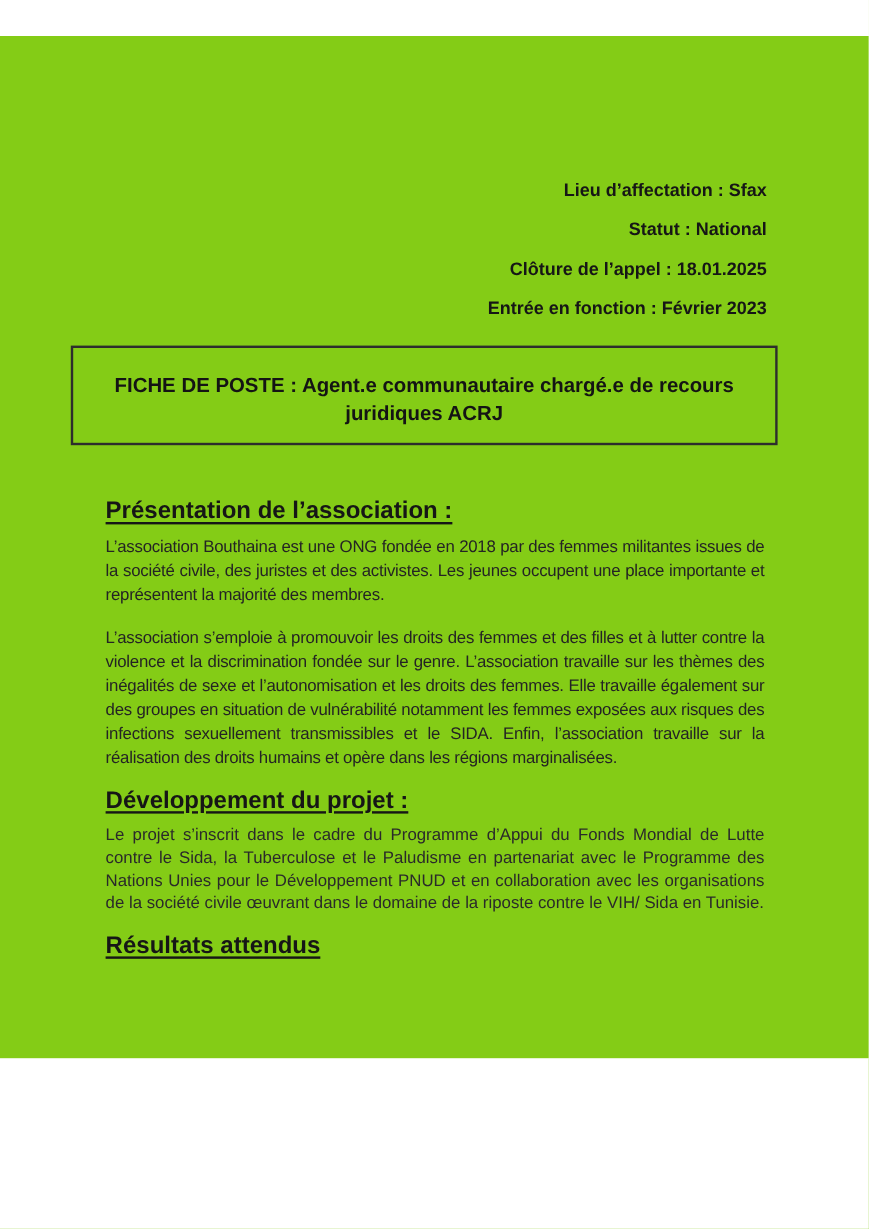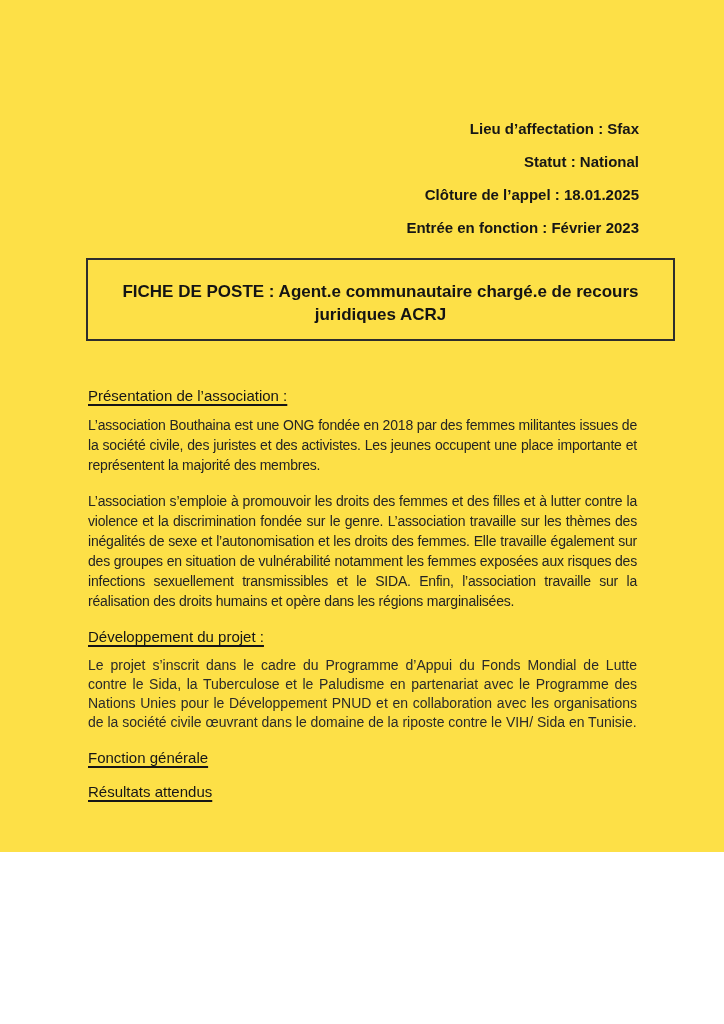--- a/index.html
+++ b/index.html
@@ -4,43 +4,44 @@
 <style>
   html, body {
     margin: 0;
     padding: 0;
     background: #ffffff;
   }
   .page {
     position: relative;
     width: 724px;
     height: 852px;
-    background: #fde047;
+    background: #84cc16;
     font-family: "Liberation Sans", sans-serif;
     color: #1f1f1f;
     overflow: hidden;
+    margin-top: 30px;
   }
   .header-block {
     position: absolute;
     top: 121px;
     right: 85px;
     text-align: right;
     font-weight: 700;
     font-size: 15px;
     color: #161616;
   }
   .header-line {
     line-height: 16px;
     margin-bottom: 17px;
     white-space: nowrap;
   }
   .title-box {
     position: absolute;
     box-sizing: border-box;
-    left: 86px;
+    left: 59px;
     top: 258px;
     width: 589px;
     height: 83px;
     border: 2px solid #2d2d2d;
     display: flex;
     align-items: center;
     justify-content: center;
     padding: 6px 24px 0 24px;
   }
   .title-text {
@@ -50,22 +51,22 @@
     line-height: 23px;
     color: #141414;
   }
   .content {
     position: absolute;
     left: 88px;
     top: 388px;
     width: 549px;
   }
   .section-heading {
-    font-size: 15px;
-    font-weight: 400;
+    font-size: 20px;
+    font-weight: 700;
     color: #161616;
     text-decoration: underline;
     text-underline-offset: 3px;
     text-decoration-thickness: 1.5px;
     line-height: 16px;
     margin: 0;
   }
   .section + .section .section-heading {
     margin-top: 18px;
   }
@@ -111,21 +112,20 @@
       <p class="para style-a">L’association Bouthaina est une ONG fondée en 2018 par des femmes militantes issues de la société civile, des juristes et des activistes. Les jeunes occupent une place importante et représentent la majorité des membres.</p>
       <p class="para style-a">L’association s’emploie à promouvoir les droits des femmes et des filles et à lutter contre la violence et la discrimination fondée sur le genre. L’association travaille sur les thèmes des inégalités de sexe et l’autonomisation et les droits des femmes. Elle travaille également sur des groupes en situation de vulnérabilité notamment les femmes exposées aux risques des infections sexuellement transmissibles et le SIDA. Enfin, l’association travaille sur la réalisation des droits humains et opère dans les régions marginalisées.</p>
     </div>
 
     <div class="section">
       <h3 class="section-heading">Développement du projet :</h3>
       <p class="para style-b">Le projet s’inscrit dans le cadre du Programme d’Appui du Fonds Mondial de Lutte contre le Sida, la Tuberculose et le Paludisme en partenariat avec le Programme des Nations Unies pour le Développement PNUD et en collaboration avec les organisations de la société civile œuvrant dans le domaine de la riposte contre le VIH/ Sida en Tunisie.</p>
     </div>
 
     <div class="section">
-      <h3 class="section-heading">Fonction générale</h3>
     </div>
 
     <div class="section">
       <h3 class="section-heading">Résultats attendus</h3>
     </div>
 
   </div>
 
 </div>
 

